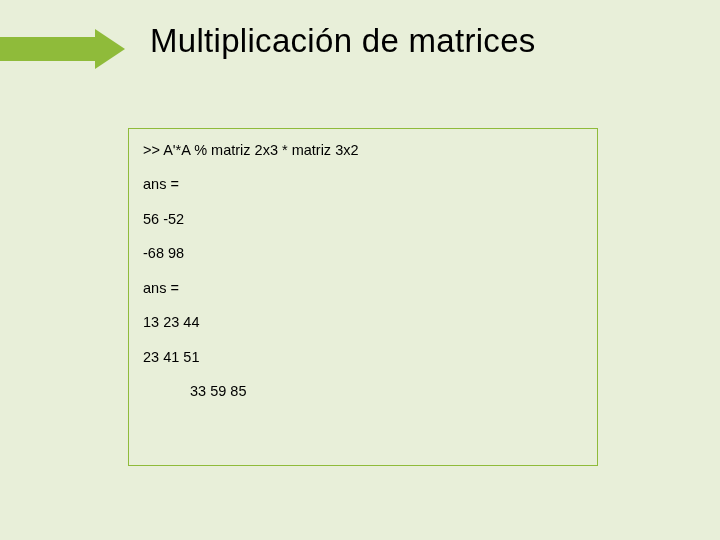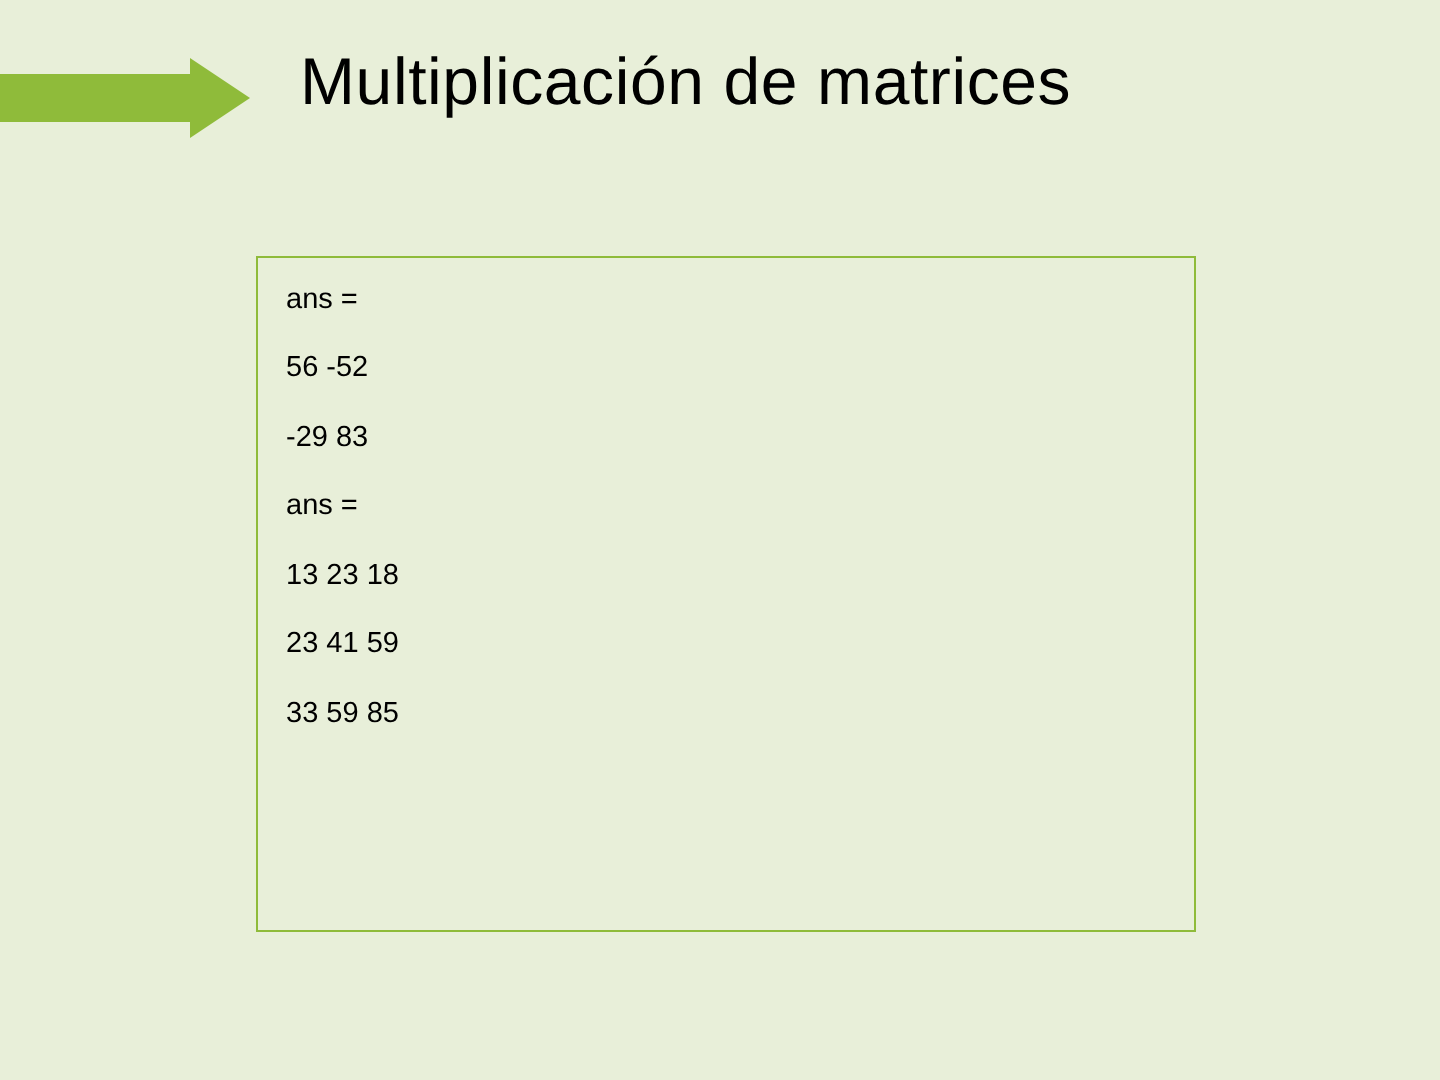--- a/index.html
+++ b/index.html
@@ -62,37 +62,39 @@
     box-sizing: border-box;
   }
   .line {
     font-size: 14.5px;
     color: #000;
     margin-bottom: 18.5px;
     line-height: 1.1;
   }
   .line:last-child {
     margin-bottom: 0;
+    margin-left: 47px;
   }
 </style>
 </head>
 <body>
 
 <div class="slide">
 
   <div class="arrow-wrap">
     <div class="arrow-body"></div>
     <div class="arrow-head"></div>
   </div>
 
   <div class="title">Multiplicación de matrices</div>
 
   <div class="content-box">
+    <div class="line">&gt;&gt; A'*A % matriz 2x3 * matriz 3x2</div>
     <div class="line">ans =</div>
     <div class="line">56 -52</div>
-    <div class="line">-29 83</div>
+    <div class="line">-68 98</div>
     <div class="line">ans =</div>
-    <div class="line">13 23 18</div>
-    <div class="line">23 41 59</div>
+    <div class="line">13 23 44</div>
+    <div class="line">23 41 51</div>
     <div class="line">33 59 85</div>
   </div>
 
 </div>
 
 </body></html>

